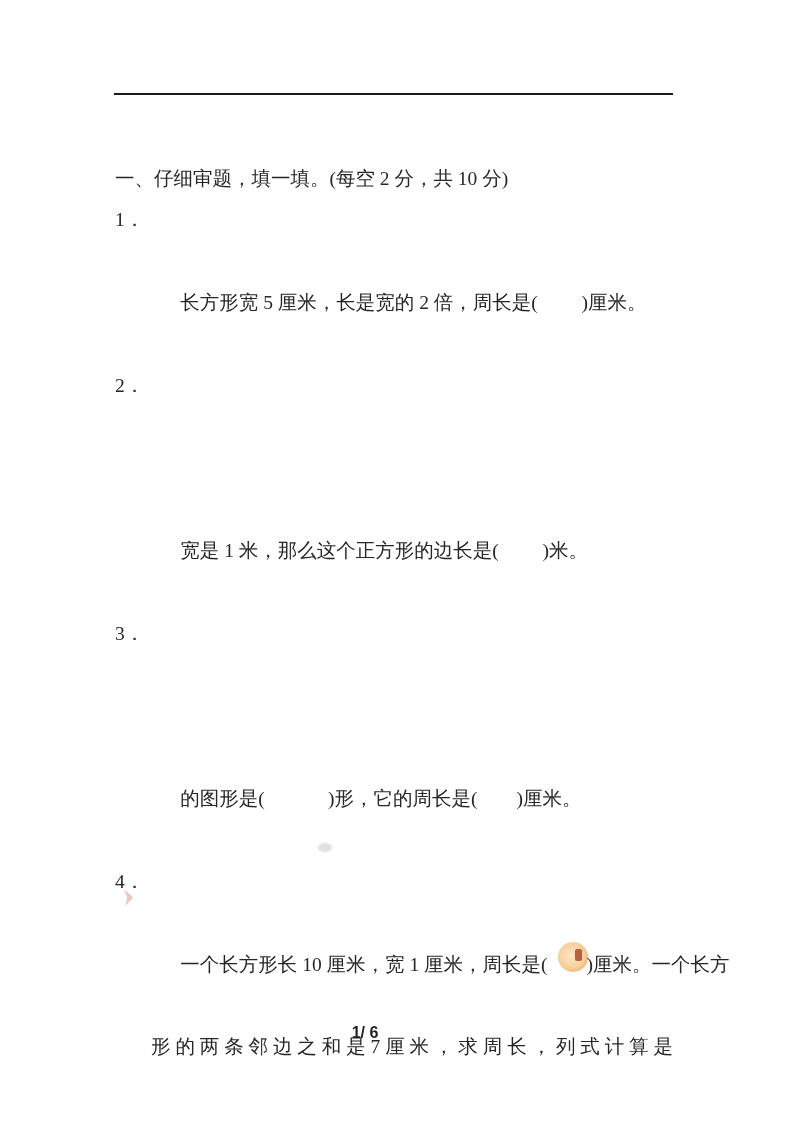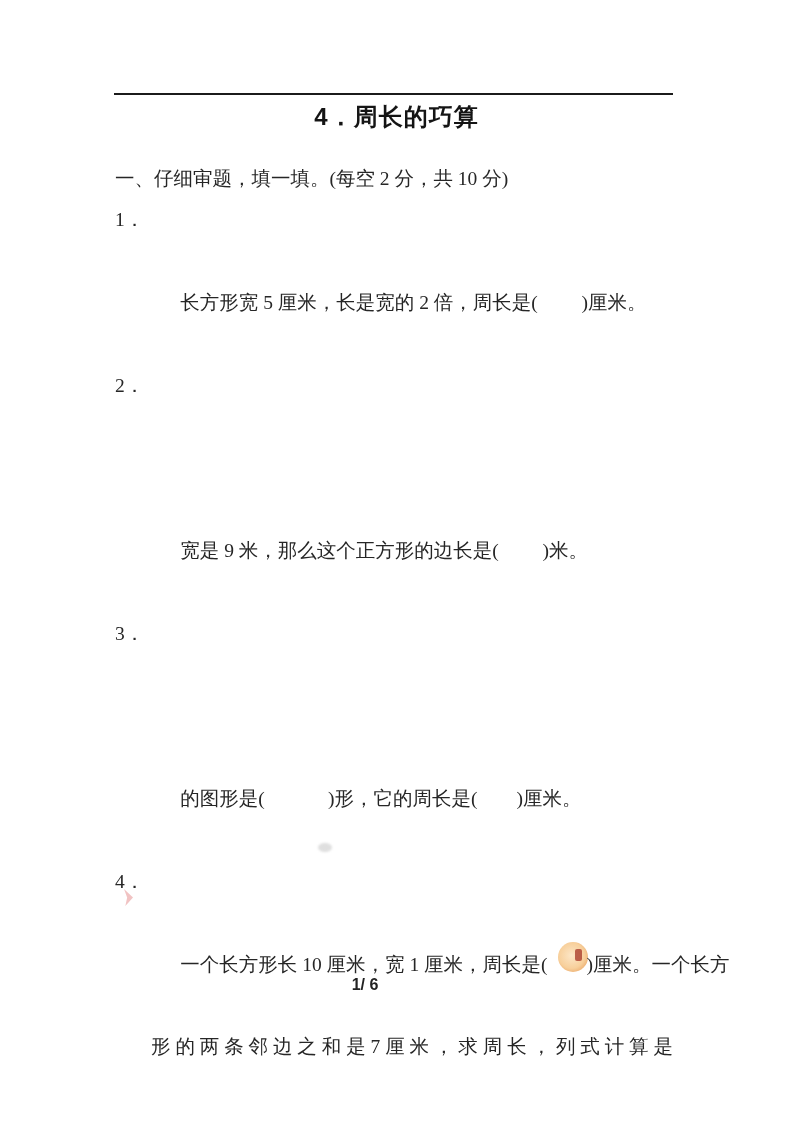--- a/index.html
+++ b/index.html
@@ -48,21 +48,21 @@
   .cont { padding-left: 36px; }
   .h { padding-left: 0; }
   .stretch {
     white-space: normal;
     text-align: justify;
     text-align-last: justify;
   }
   .stretch span { white-space: normal; }
   .footer {
     position: absolute;
-    left: 85px; top: 976px;
+    left: 85px; top: 1024px;
     width: 560px;
     text-align: center;
     font-family: "Liberation Sans", "DejaVu Sans", sans-serif;
     font-weight: bold;
     font-size: 16px;
     color: #222222;
     z-index: 2;
   }
   
   .stamp {
@@ -103,36 +103,35 @@
     z-index: 1;
   }
 </style>
 </head>
 <body>
 
 <div class="page">
 
   <div class="rule"></div>
 
-  <h1 class="title">4．周长的巧算</h1>
 
   <div class="content">
 
     <div class="line h">一、仔细审题，填一填。(每空 2 分，共 10 分)</div>
 
     <div class="line q">
       <span class="num">1．</span>
       <span>长方形宽 5 厘米，长是宽的 2 倍，周长是(         )厘米。</span>
     </div>
 
     <div class="line q">
       <span class="num">2．</span>
     </div>
     <div class="line cont">
-      <span>宽是 9 米，那么这个正方形的边长是(         )米。</span>
+      <span>宽是 1 米，那么这个正方形的边长是(         )米。</span>
     </div>
 
     <div class="line q">
       <span class="num">3．</span>
     </div>
     <div class="line cont">
       <span>的图形是(             )形，它的周长是(        )厘米。</span>
     </div>
 
     <div class="line q">

